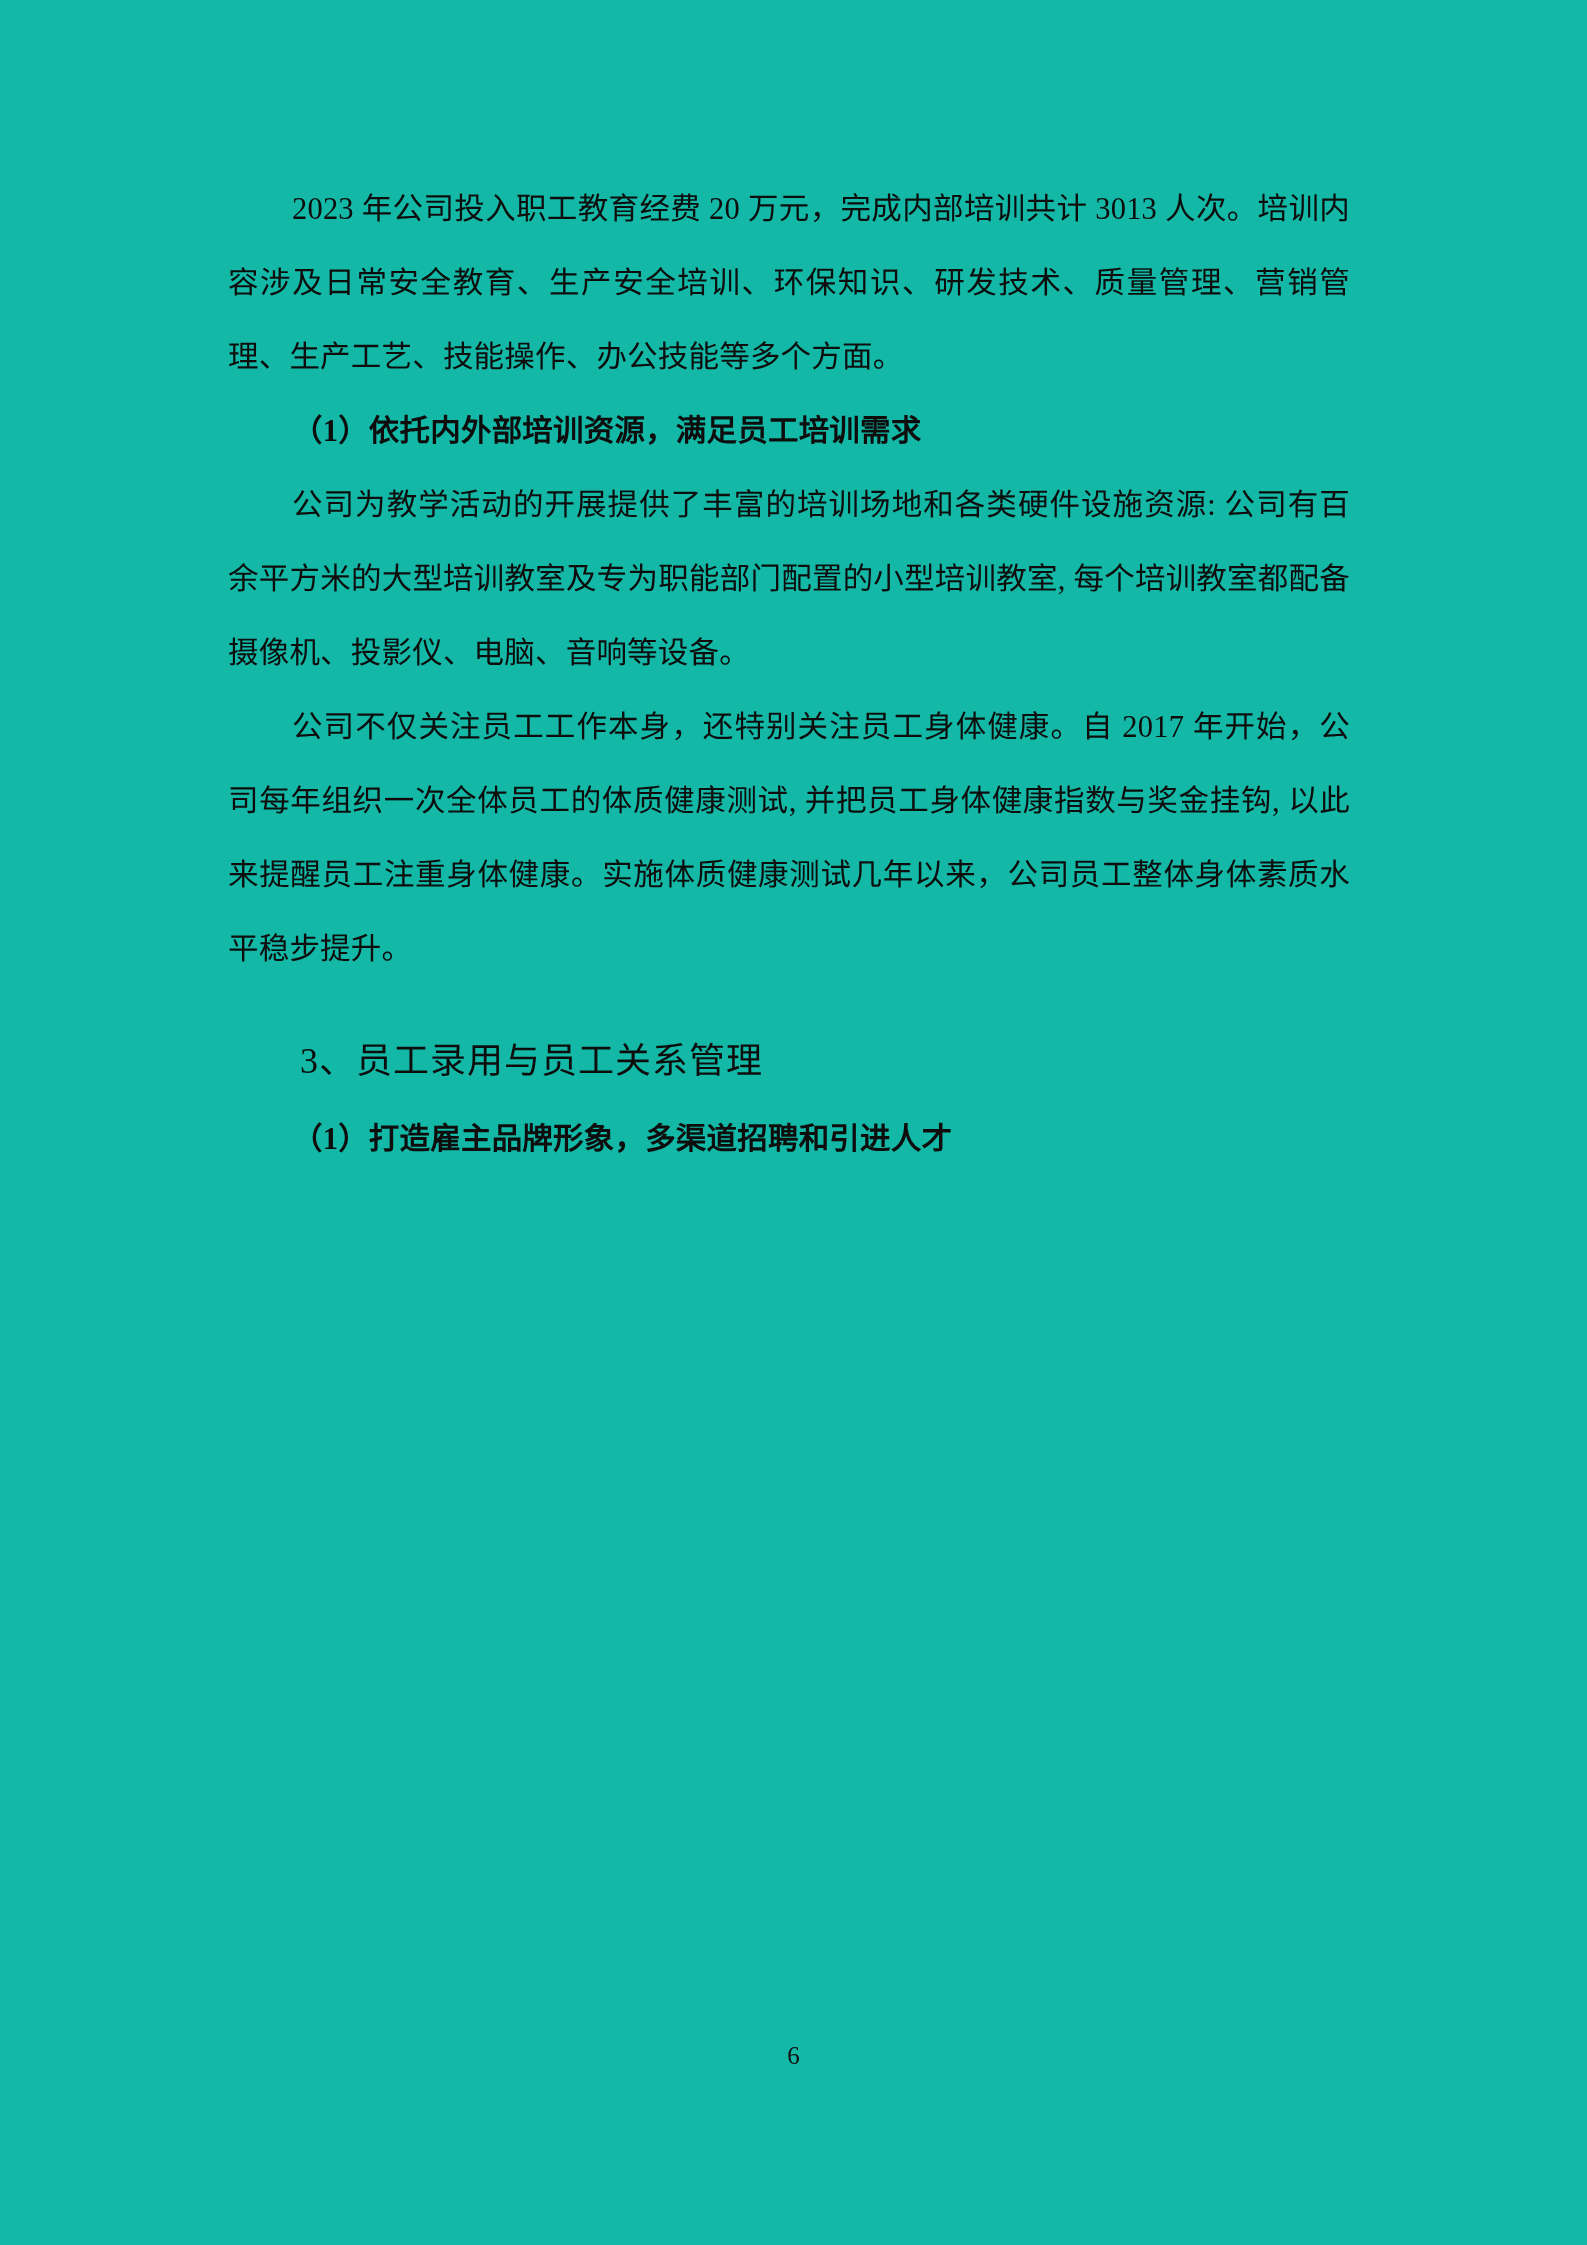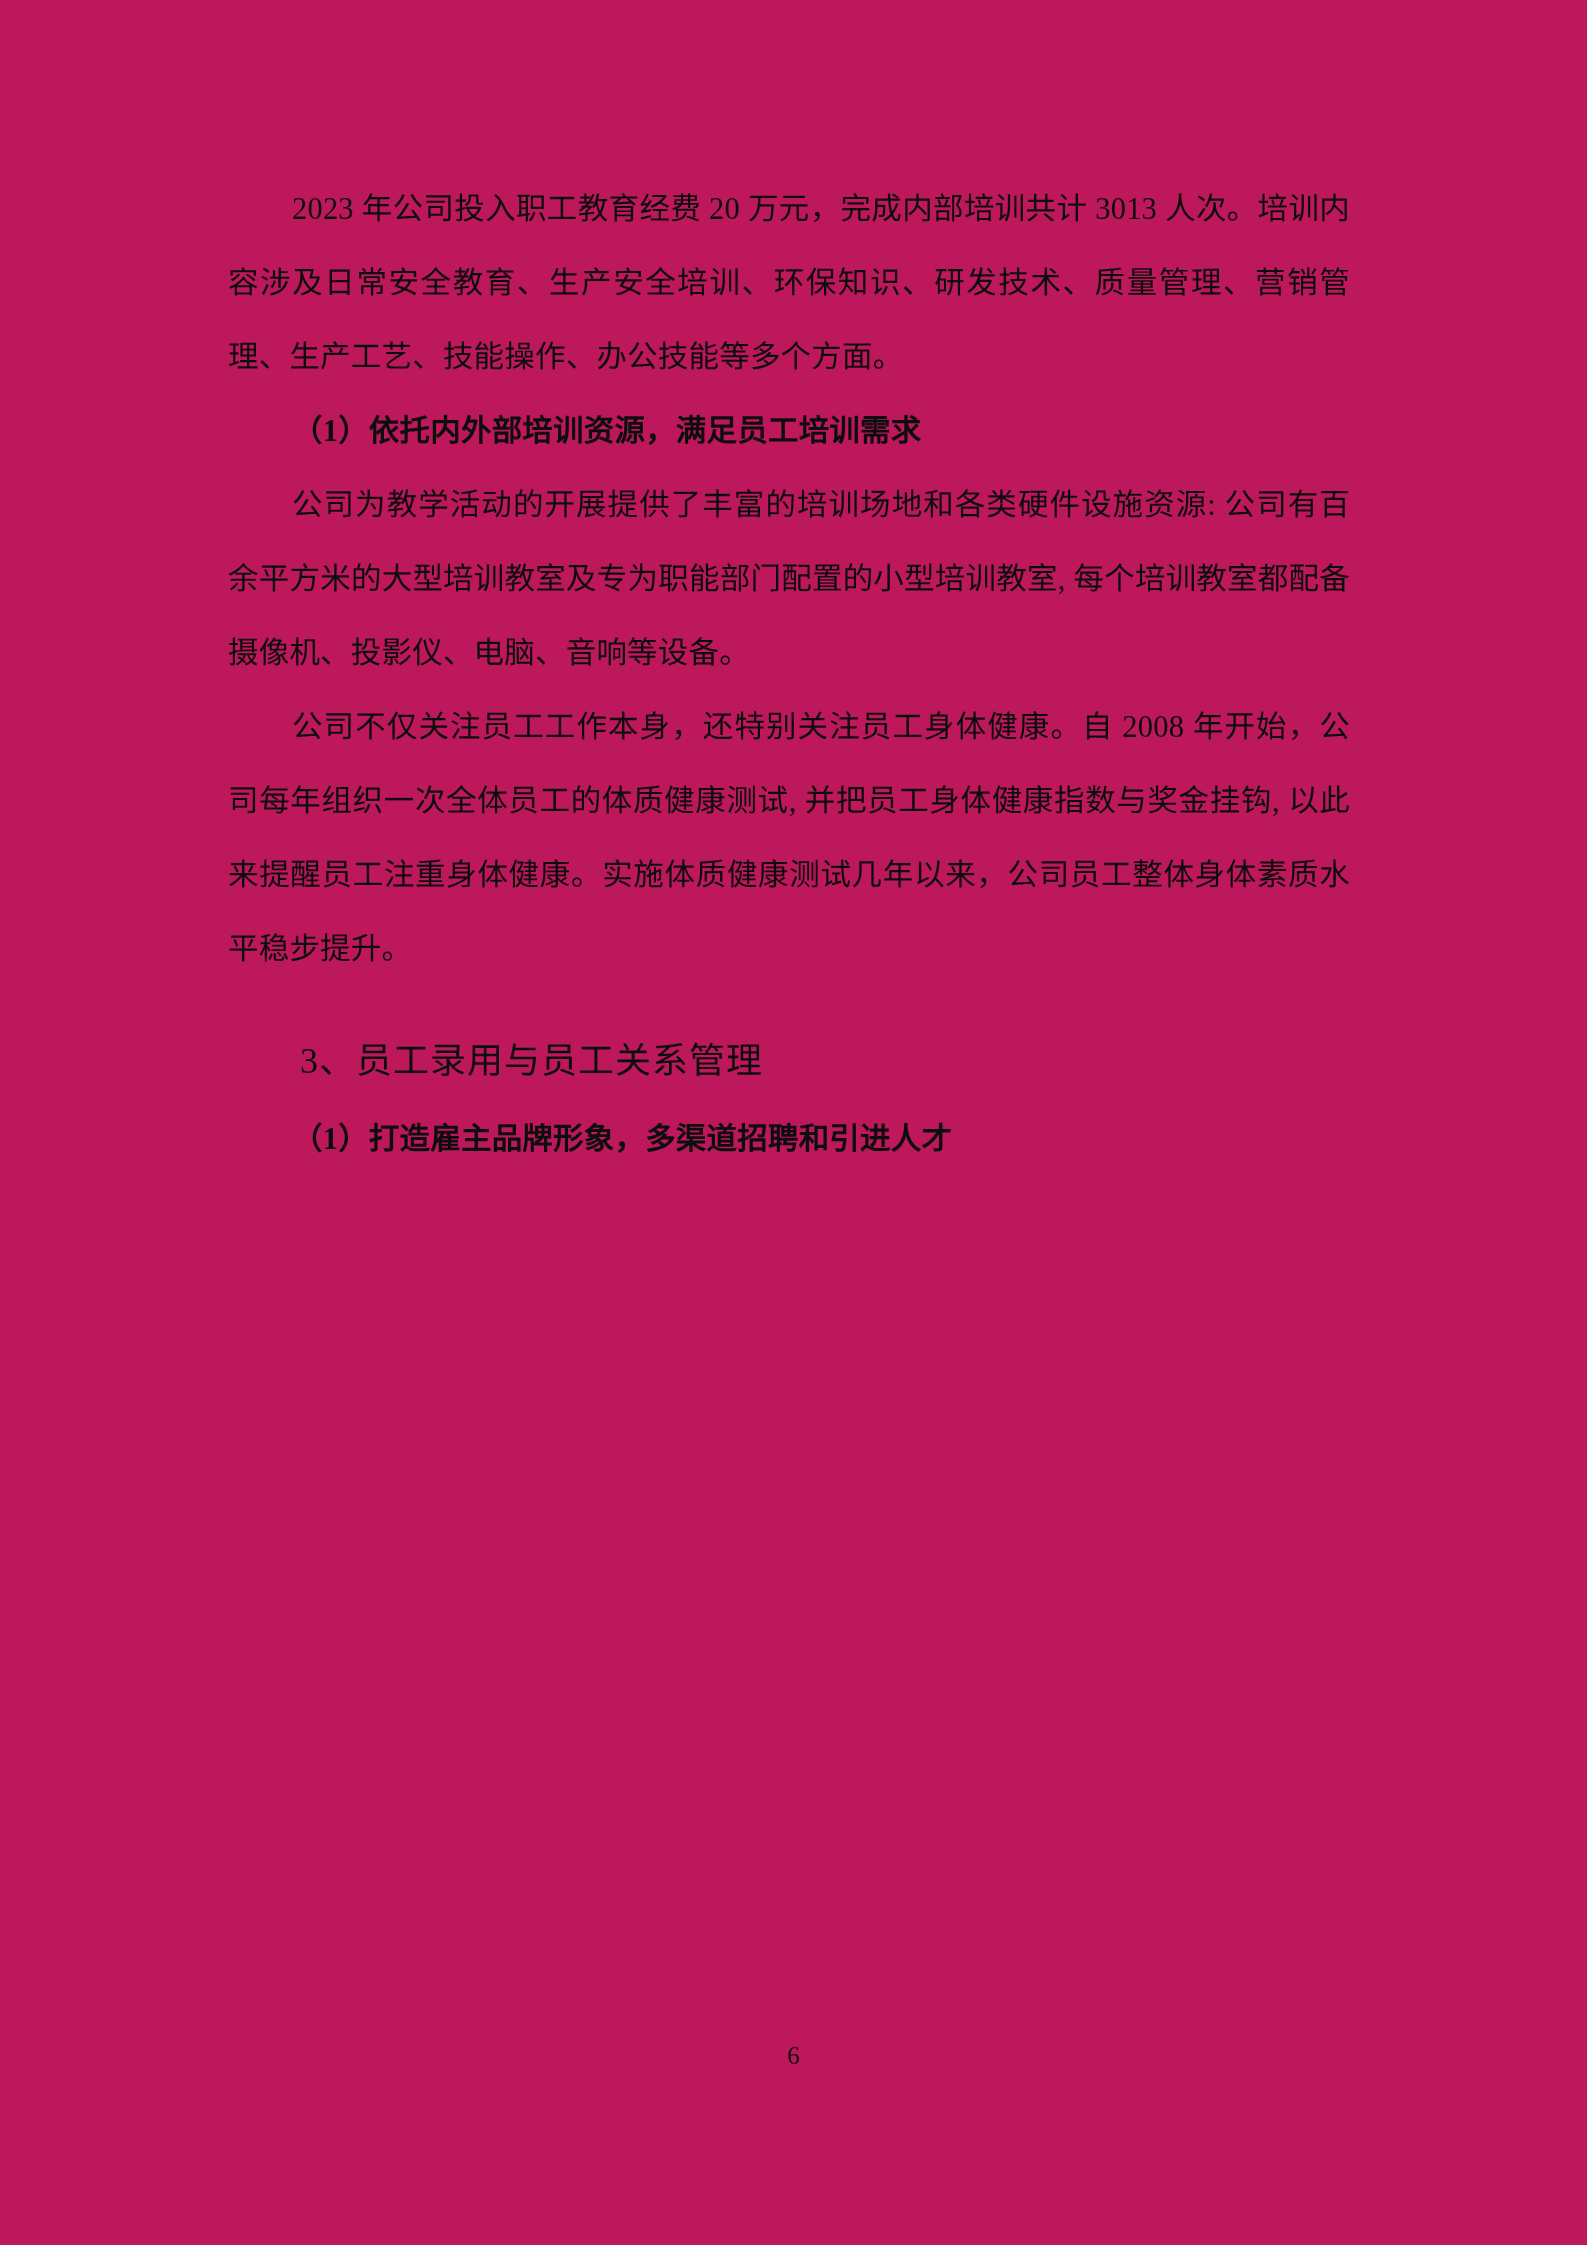--- a/index.html
+++ b/index.html
@@ -14,21 +14,21 @@
     color: #0d0d0d;
     position: relative;
     overflow: hidden;
   }
   .page {
     position: absolute;
     left: 0;
     top: 0;
     width: 1587px;
     height: 2245px;
-    background: #be185d;
+    background: #14b8a6;
   }
   .content {
     position: absolute;
     left: 228px;
     top: 172px;
     width: 1122px;
   }
   p {
     margin: 0;
     font-size: 30.5px;
@@ -73,21 +73,21 @@
 
     <p class="indent">2023 年公司投入职工教育经费 20 万元，完成内部培训共计 3013 人次。培训内容涉及日常安全教育、生产安全培训、环保知识、研发技术、质量管理、营销管理、生产工艺、技能操作、办公技能等多个方面。</p>
 
     <p class="heading">（1）依托内外部培训资源，满足员工培训需求</p>
 
     <p class="indent">公司为教学活动的开展提供了丰富的培训场地和各类硬件设施资源: 公司有百余平方米的大型培训教室及专为职能部门配置的小型培训教室, 每个培训教室都配备摄像机、投影仪、电脑、音响等设备。</p>
 
 
 
 
-    <p class="indent">公司不仅关注员工工作本身，还特别关注员工身体健康。自 2008 年开始，公司每年组织一次全体员工的体质健康测试, 并把员工身体健康指数与奖金挂钩, 以此来提醒员工注重身体健康。实施体质健康测试几年以来，公司员工整体身体素质水平稳步提升。</p>
+    <p class="indent">公司不仅关注员工工作本身，还特别关注员工身体健康。自 2017 年开始，公司每年组织一次全体员工的体质健康测试, 并把员工身体健康指数与奖金挂钩, 以此来提醒员工注重身体健康。实施体质健康测试几年以来，公司员工整体身体素质水平稳步提升。</p>
 
 
     <div class="gap-mid"></div>
 
     <p class="section-title">3、员工录用与员工关系管理</p>
 
     <p class="heading">（1）打造雇主品牌形象，多渠道招聘和引进人才</p>
 
   </div>
 

